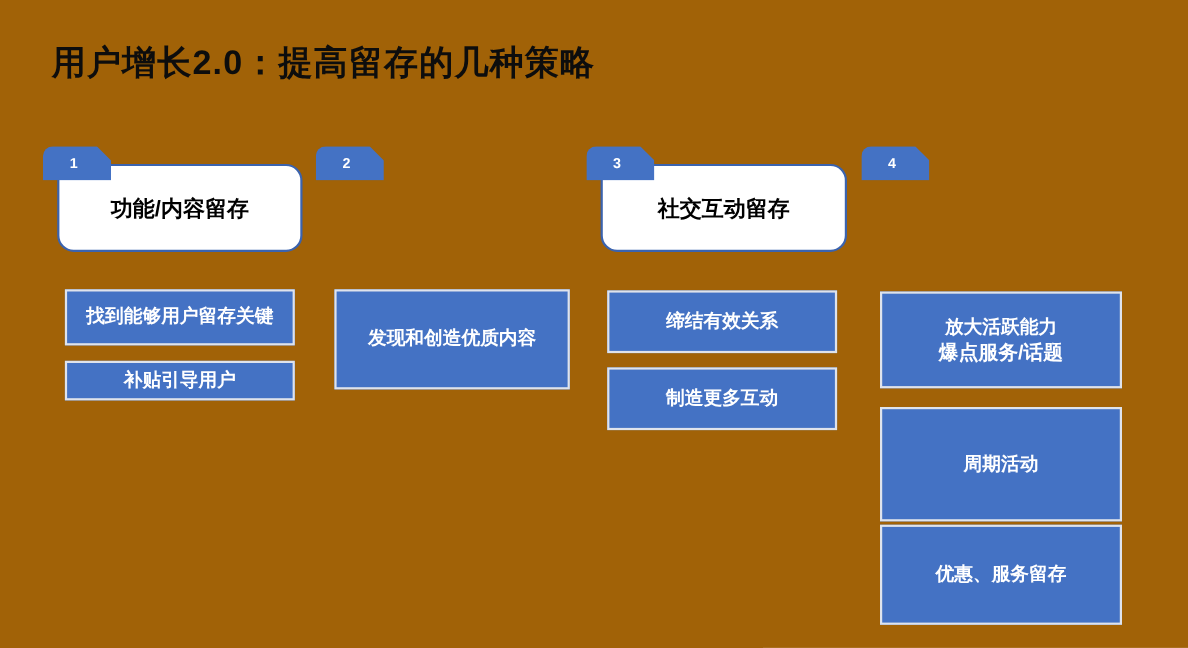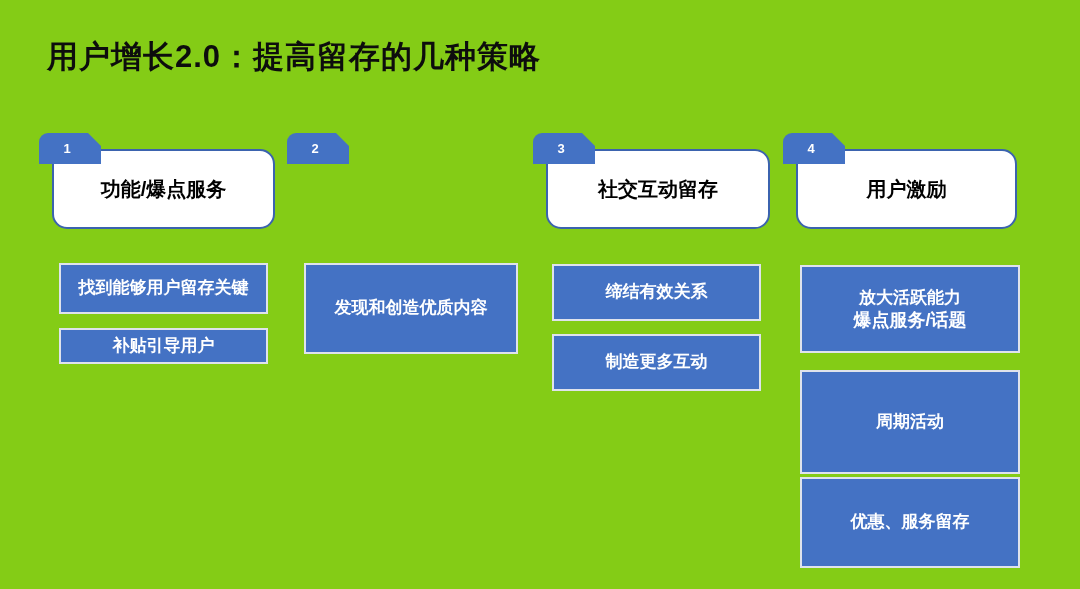--- a/index.html
+++ b/index.html
@@ -1,19 +1,19 @@
 <!DOCTYPE html>
 <html><head>
 <meta charset="utf-8">
 <style>
   html,body{margin:0;padding:0;background:#ffffff;}
   .slide{
     position:relative;
     width:1080px;height:589px;
-    background:#84cc16;
+    background:#a16207;
     font-family:"Liberation Sans","DejaVu Sans",sans-serif;
     overflow:hidden;
   }
   .page-title{
     position:absolute;left:47px;top:36px;
     font-size:31px;font-weight:700;color:#0d0d0d;
     letter-spacing:1px;white-space:nowrap;
   }
   .col{position:absolute;inset:0;}
   .tab{
@@ -63,21 +63,21 @@
 
 <div class="slide">
 
   <div class="page-title">用户增长2.0：提高留存的几种策略</div>
 
   <div class="col">
     <div class="tab" style="left:39px">
       <span>1</span>
     </div>
     <div class="hdr" style="left:52px;width:223px">
-      <span>功能/爆点服务</span>
+      <span>功能/内容留存</span>
     </div>
     <div class="box" style="left:59px;top:263px;width:209px;height:51px">
       <div class="box-label">找到能够用户留存关键</div>
     </div>
     <div class="box" style="left:59px;top:328px;width:209px;height:36px">
       <div class="box-label">补贴引导用户</div>
     </div>
   </div>
 
   <div class="col">
@@ -101,23 +101,20 @@
     </div>
     <div class="box" style="left:552px;top:264px;width:209px;height:57px">
       <div class="box-label">缔结有效关系</div>
     </div>
   </div>
 
   <div class="col">
     <div class="tab" style="left:783px">
       <span>4</span>
     </div>
-    <div class="hdr" style="left:796px;width:221px">
-      <span>用户激励</span>
-    </div>
     <div class="box" style="left:800px;top:265px;width:220px;height:88px">
       <div class="box-label">放大活跃能力</div>
       <div class="box-sublabel">爆点服务/话题</div>
     </div>
     <div class="box" style="left:800px;top:370px;width:220px;height:104px">
       <div class="box-label">周期活动</div>
     </div>
     <div class="box" style="left:800px;top:477px;width:220px;height:91px">
       <div class="box-label">优惠、服务留存</div>
     </div>

